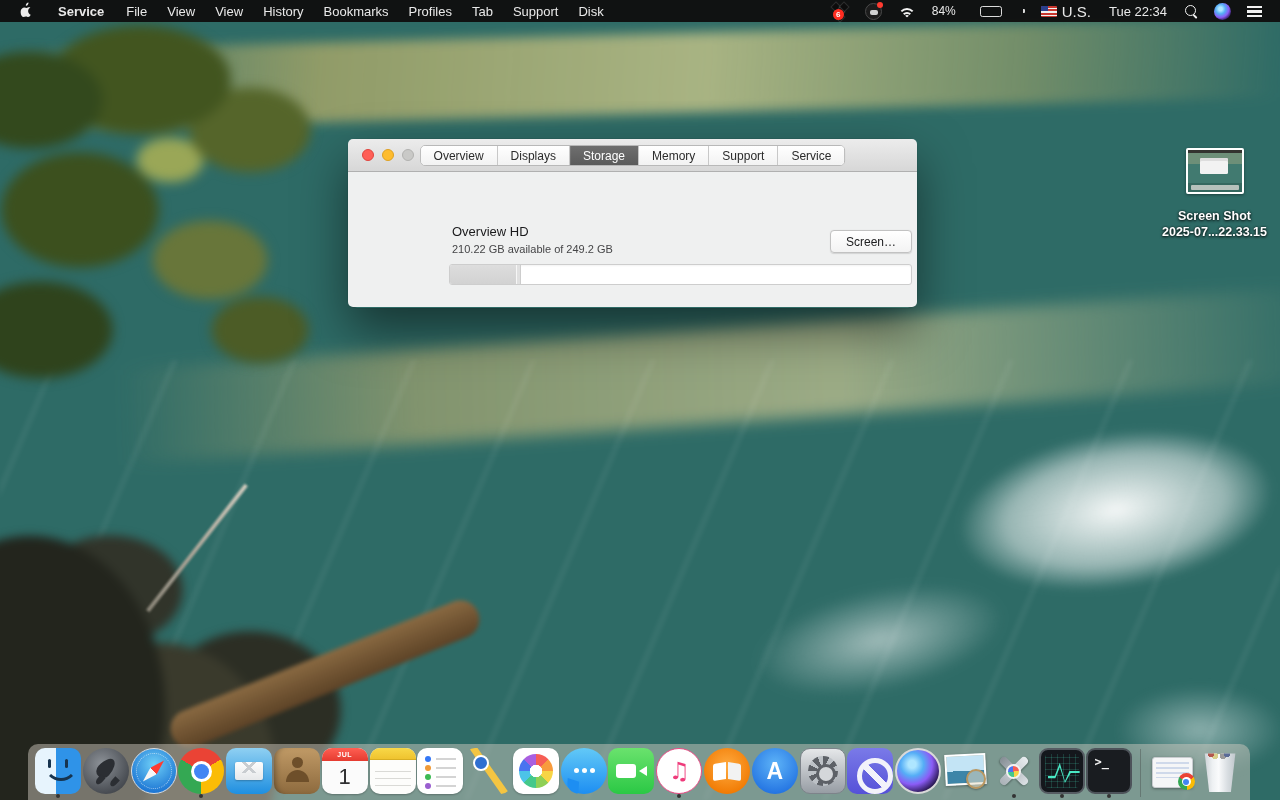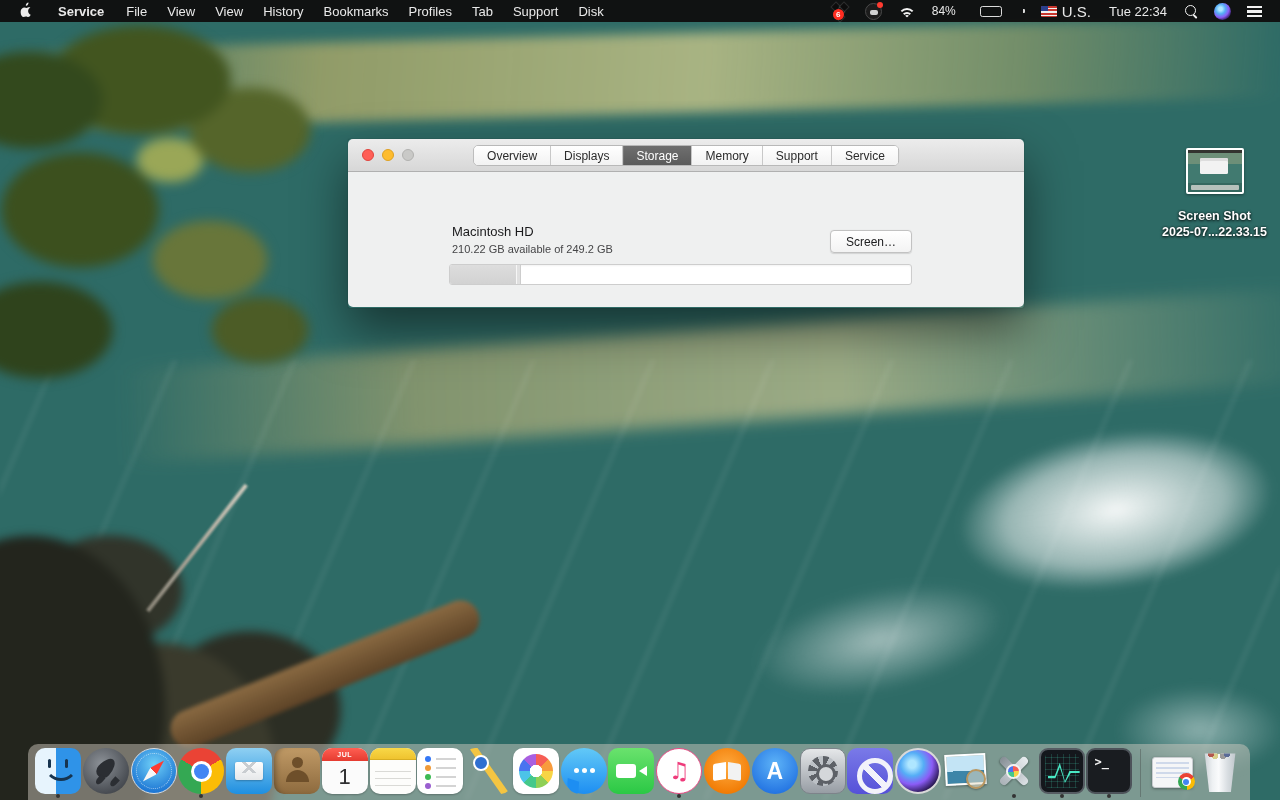--- a/index.html
+++ b/index.html
@@ -96,22 +96,22 @@
   .desk-icon { position:absolute; left:1146px; top:148px; width:137px; text-align:center; z-index:10; cursor:default; }
   .desk-thumb { width:58px; height:46px; margin:0 auto 14px; border:2px solid #fff; border-radius:2px;
     box-shadow:0 1px 3px rgba(0,0,0,.4); position:relative; overflow:hidden;
     background:linear-gradient(180deg,#33332f 0 8%,#6d8f78 8% 34%,#417a70 34% 78%,#35685f 78% 100%); }
   .desk-thumb::before { content:""; position:absolute; left:12px; top:8px; width:28px; height:16px; background:#f2f2f2; border-radius:1.5px;
     box-shadow:inset 0 3px 0 #ddd; }
   .desk-thumb::after { content:""; position:absolute; left:3px; right:3px; bottom:2px; height:5px; border-radius:1px; background:rgba(225,223,218,.75); }
   .desk-label { color:#fff; font-size:12.5px; font-weight:600; line-height:16px; text-shadow:0 1px 3px rgba(0,0,0,.9),0 0 2px rgba(0,0,0,.6); }
 
   
-  .about-win { position:absolute; left:348px; top:139px; width:676px; height:169px; z-index:20;
-    border-radius:2px; box-shadow:0 22px 50px rgba(0,0,0,.5),0 0 1px rgba(0,0,0,.5); }
+  .about-win { position:absolute; left:348px; top:139px; width:569px; height:169px; z-index:20;
+    border-radius:9px; box-shadow:0 22px 50px rgba(0,0,0,.5),0 0 1px rgba(0,0,0,.5); }
   .titlebar { position:relative; height:33px; border-radius:5px 5px 0 0;
     background:linear-gradient(180deg,#ececec,#d7d7d7); border-bottom:1px solid #b0b0b0; }
   .tl { position:absolute; top:10px; width:12px; height:12px; border-radius:50%; }
   .tl-close { left:14px; background:#ff5f57; border:0.5px solid #e0443e; }
   .tl-min { left:34px; background:#febc2e; border:0.5px solid #dea123; }
   .tl-zoom { left:54px; background:#c9c9c7; border:0.5px solid #b2b2b0; }
   .tabs { position:absolute; left:50%; top:6px; transform:translateX(-50%); display:flex; height:21px;
     border:1px solid #b8b8b8; border-radius:5px; overflow:hidden; background:#fff; font-size:12px; }
   .tab { display:flex; align-items:center; padding:0 13px; color:#2b2b2b; border-right:1px solid #c3c3c3;
     background:linear-gradient(180deg,#ffffff,#f2f2f2); cursor:default; white-space:nowrap; }
@@ -377,21 +377,21 @@
     <div class="tabs">
       <div class="tab">Overview</div>
       <div class="tab">Displays</div>
       <div class="tab active">Storage</div>
       <div class="tab">Memory</div>
       <div class="tab">Support</div>
       <div class="tab">Service</div>
     </div>
   </div>
   <div class="win-content">
-    <div class="disk-name">Macintosh HD</div>
+    <div class="disk-name">Overview HD</div>
     <div class="disk-avail">210.22 GB available of 249.2 GB</div>
     <div class="manage-btn">Screen…</div>
     <div class="sbar">
       <div class="seg seg-used" style="width: 14.6%;"></div>
       <div class="seg seg-used2" style="width: 0.9%;"></div>
     </div>
   </div>
 </div>
 
 <div class="dock">

